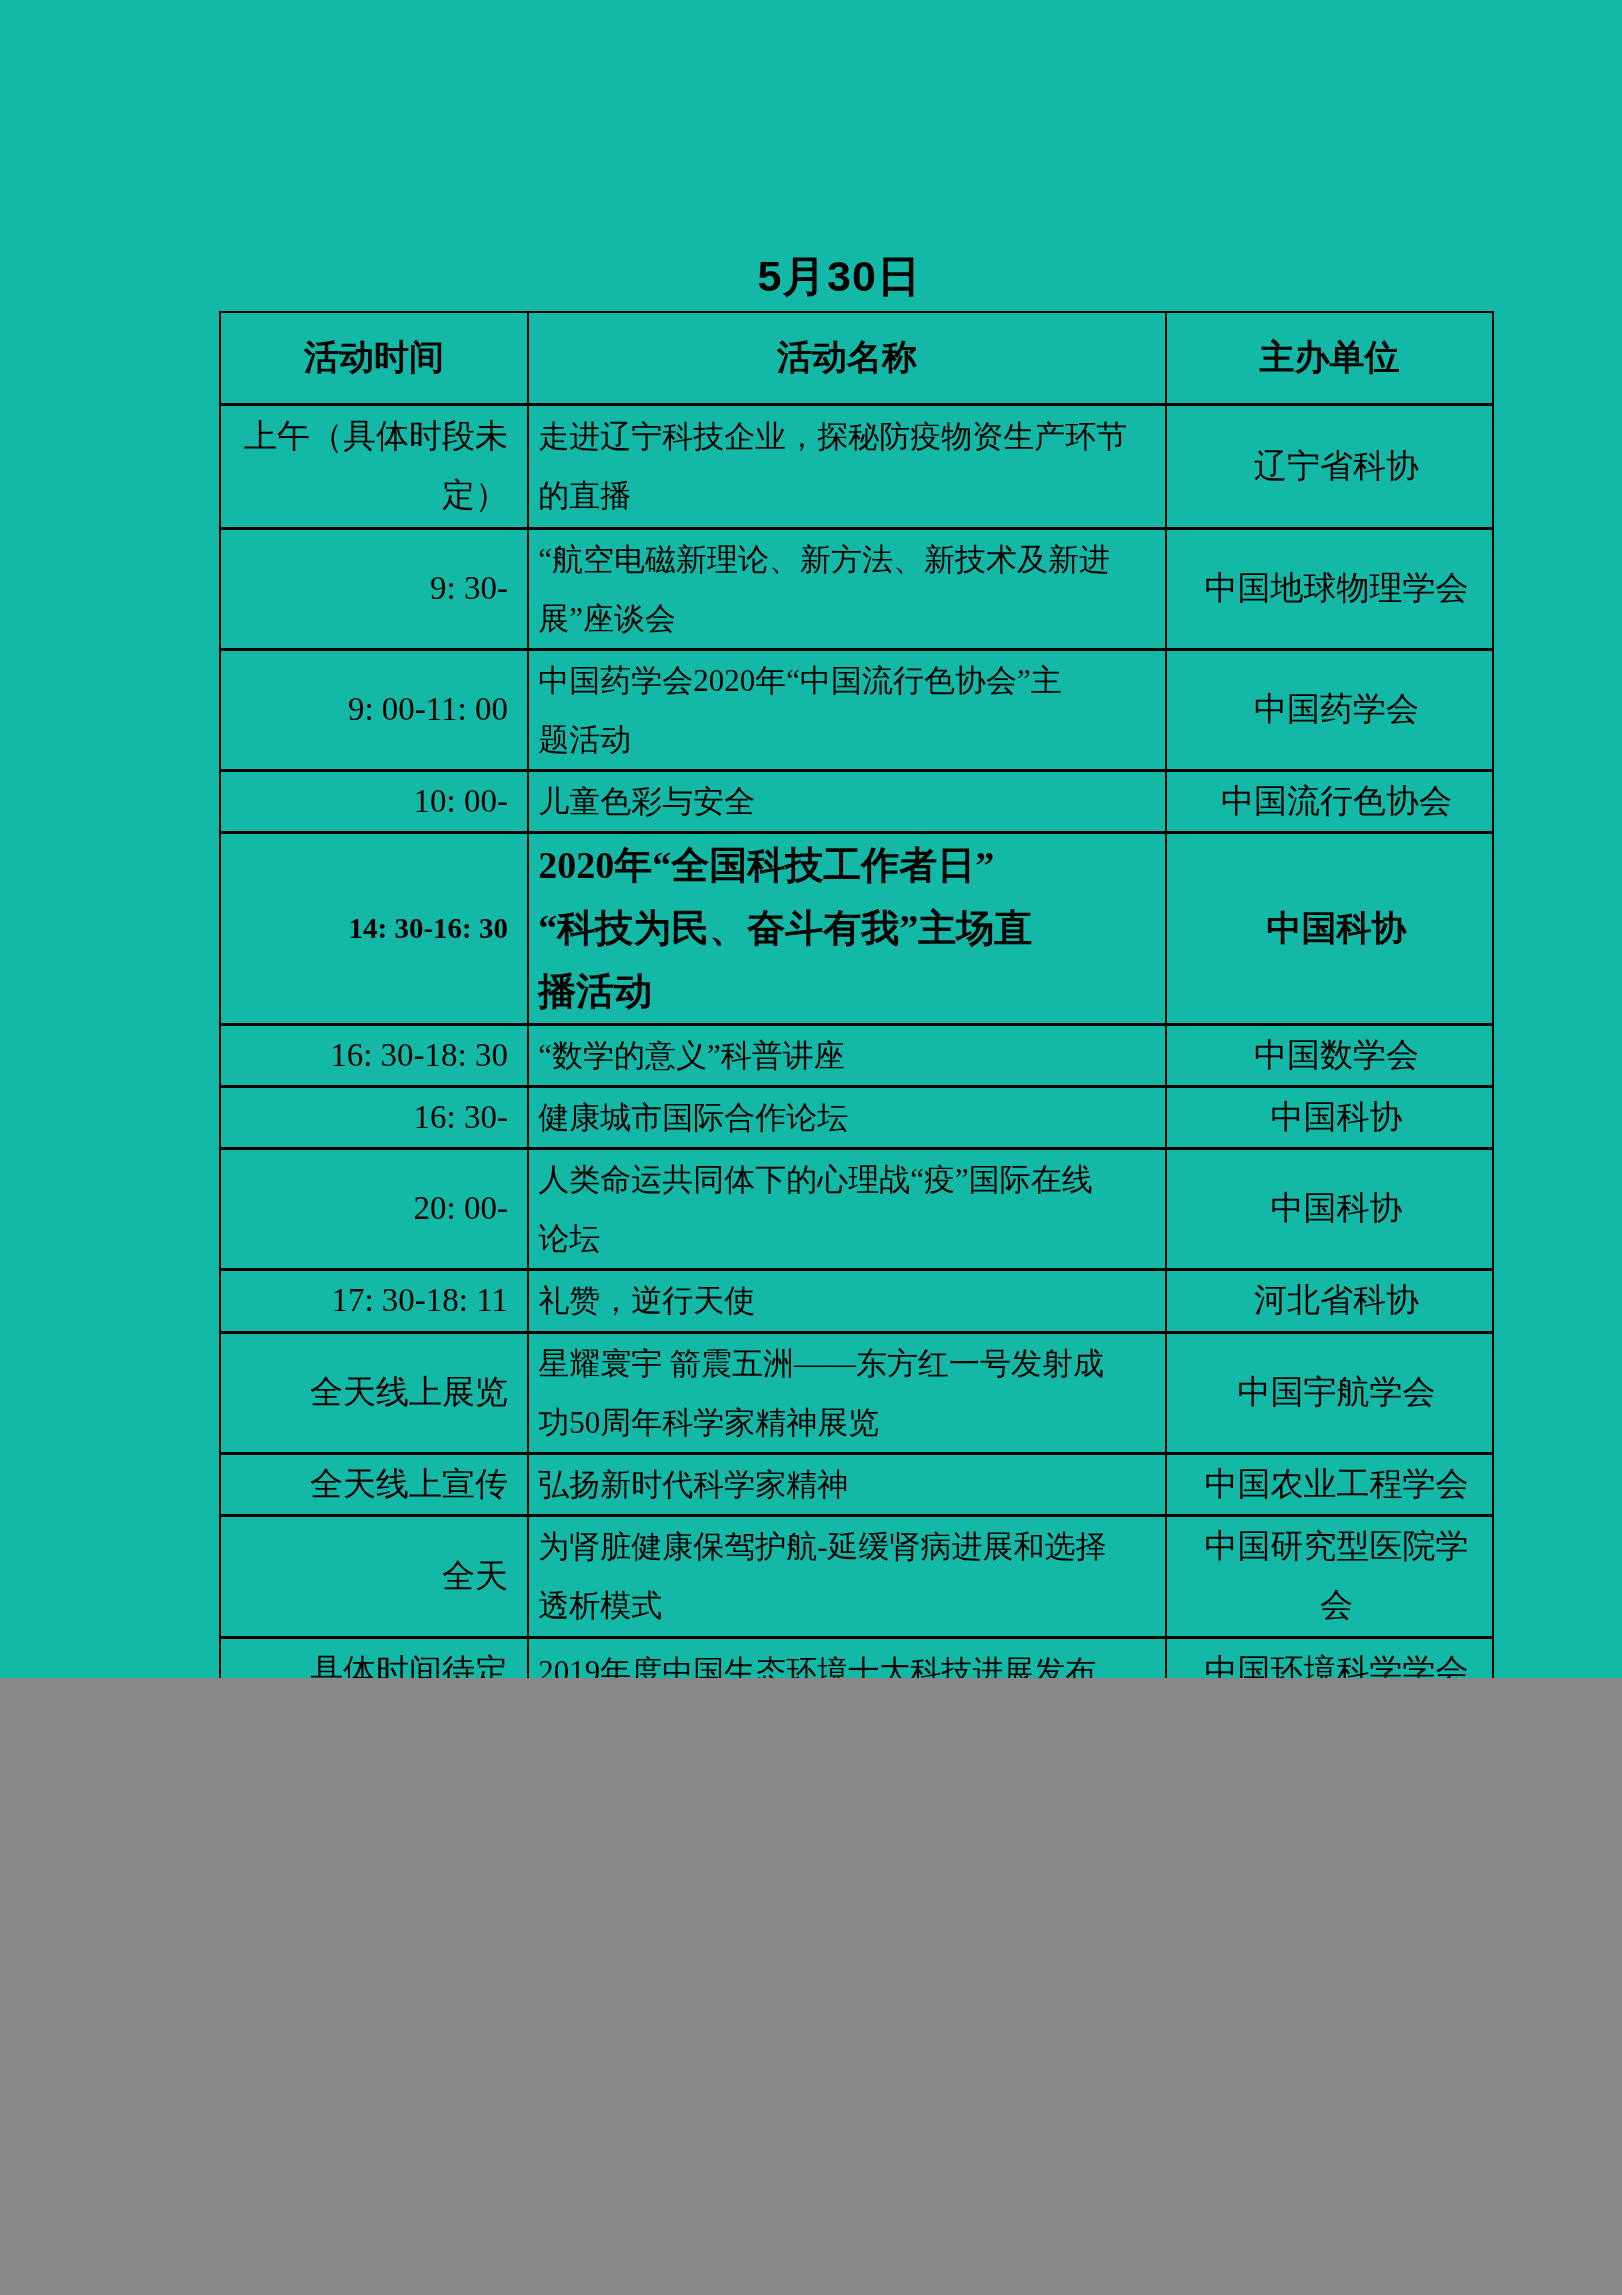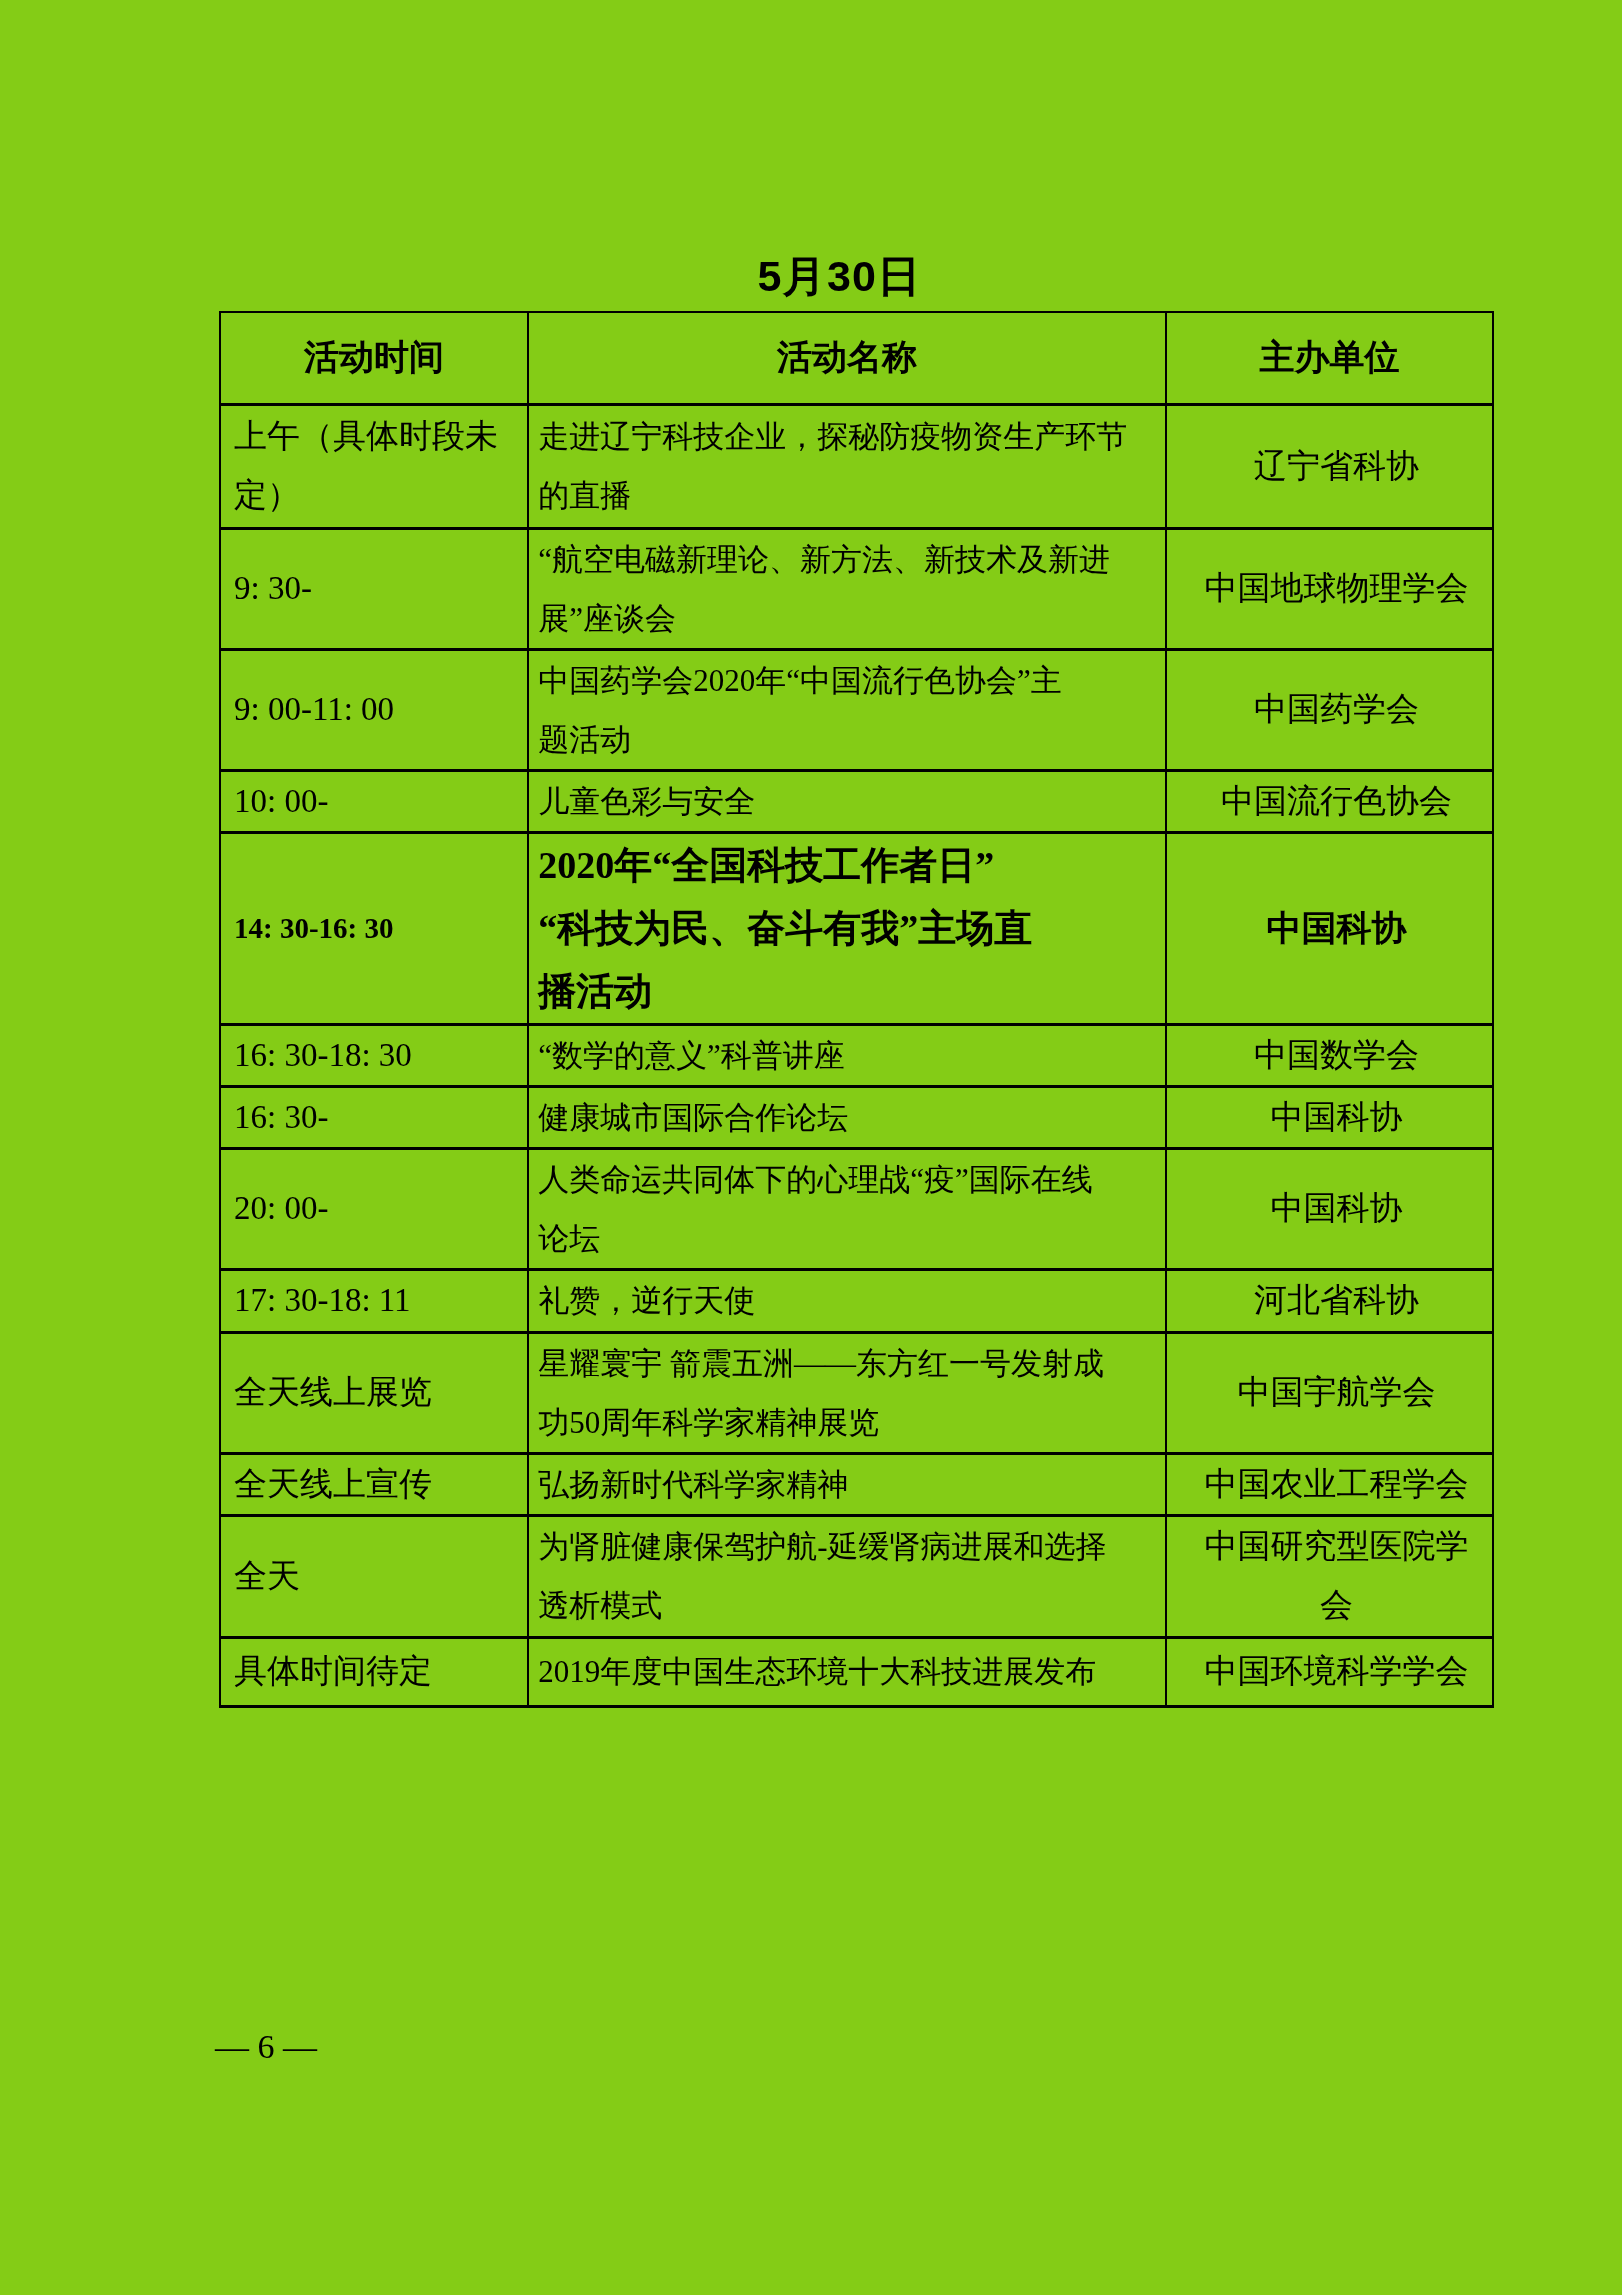--- a/index.html
+++ b/index.html
@@ -3,22 +3,22 @@
 <meta charset="utf-8">
 <style>
   html, body {
     margin: 0;
     padding: 0;
     background: #888;
   }
   .page {
     position: relative;
     width: 1623px;
-    height: 2295px;
-    background: #84cc16;
+    height: 1678px;
+    background: #14b8a6;
     color: #000000;
     font-family: "Liberation Serif", "DejaVu Serif", serif;
     overflow: hidden;
   }
   .doc-title {
     position: absolute;
     left: 203px;
     top: 250px;
     width: 1273px;
     margin: 0;
@@ -51,24 +51,24 @@
     border-top-width: 3.3px;
     border-bottom-width: 3.3px;
   }
   .schedule th {
     font-family: "Liberation Sans", "DejaVu Sans", sans-serif;
     font-weight: bold;
     font-size: 35px;
     text-align: center;
   }
   td.time {
-    text-align: left;
+    text-align: right;
     font-size: 33px;
     line-height: 59px;
-    padding: 0 13px;
+    padding: 0 19px;
   }
   td.name {
     text-align: left;
     font-size: 31px;
     line-height: 59px;
     padding-left: 9.2px;
     padding-right: 13px;
   }
   td.org {
     text-align: center;

